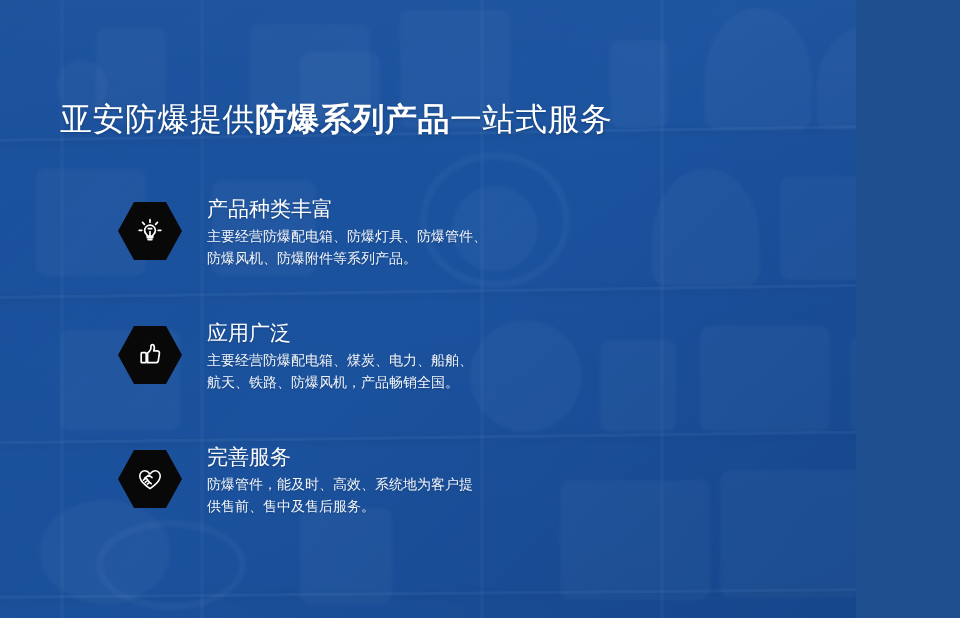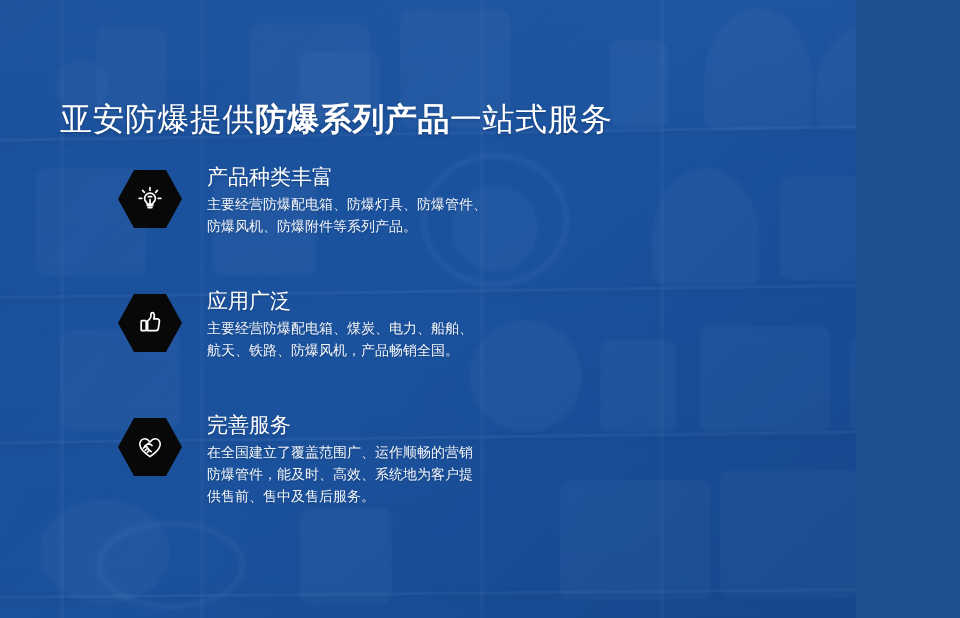--- a/index.html
+++ b/index.html
@@ -96,21 +96,21 @@
     letter-spacing: 0.5px;
     white-space: nowrap;
     text-shadow: 0 1px 3px rgba(0,0,0,0.25);
   }
   .headline .strong { font-weight: bold; }
   .headline .thin   { font-weight: normal; }
 
   .features {
     position: absolute;
     left: 118px;
-    top: 164px;
+    top: 196px;
     width: 520px;
   }
 
   .feature {
     position: relative;
     min-height: 86px;
     margin-bottom: 38px;
   }
   .feature:last-child { margin-bottom: 12px; }
 
@@ -256,21 +256,20 @@
             <svg width="32" height="32" viewBox="0 0 32 32" fill="none" stroke="#ffffff" stroke-width="1.6" stroke-linejoin="round" stroke-linecap="round">
               <path d="M16 25.6S5.8 19.4 5.8 12.9c0-2.9 2.3-5.1 5-5.1 1.9 0 3.6 1.1 5.2 3.1 1.6-2 3.3-3.1 5.2-3.1 2.7 0 5 2.2 5 5.1 0 6.5-10.2 12.7-10.2 12.7z"></path>
               <path d="M10.6 15.2l4.2-3.1 3.3 2.5"></path>
               <path d="M9.4 17.2l2.6-2 1.6 1.4M11.2 19.3l2.5-1.9 1.6 1.4M13.3 21.2l2.3-1.8 1.6 1.3"></path>
             </svg>
           </div>
         </div>
         <div class="ftext">
           <h3 class="ftitle">完善服务</h3>
           <p class="fbody">
-            <span>在全国建立了覆盖范围广、运作顺畅的营销</span>
             <span>防爆管件，能及时、高效、系统地为客户提</span>
             <span>供售前、售中及售后服务。</span>
           </p>
         </div>
       </div>
 
     </div>
   </div>
 </div>
 

